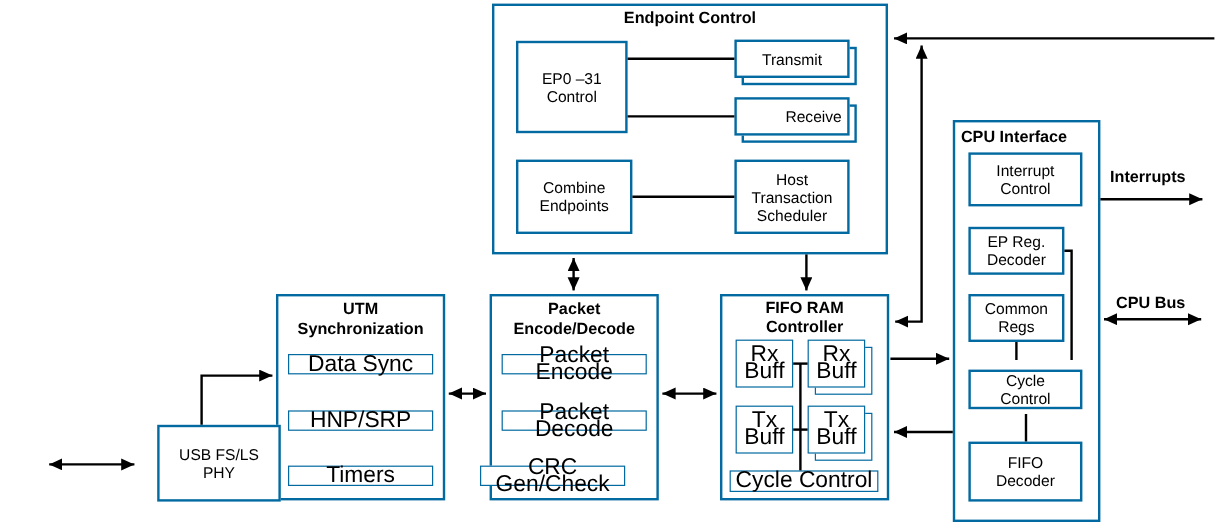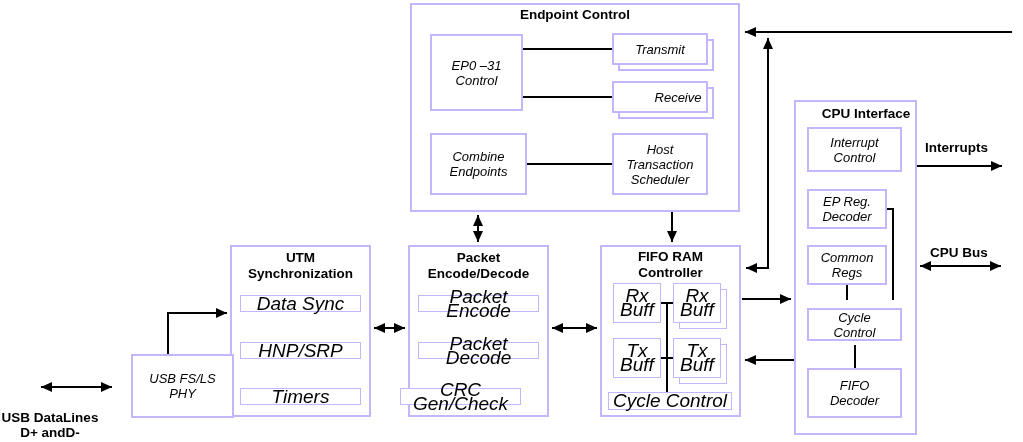--- a/index.html
+++ b/index.html
@@ -7,31 +7,30 @@
   #canvas {
     position:relative;
     width:1023px; height:442px;
     background:#ffffff;
     font-family:"Liberation Sans", sans-serif;
     color:#000;
     overflow:hidden;
   }
   .box {
     position:absolute;
-    border:2px solid #c4b5fd;
+    border:2px solid #0369a1;
     background:#fff;
     display:flex;
     align-items:center;
     justify-content:center;
     text-align:center;
     white-space:pre-line;
     font-size:13px;
     line-height:15px;
     z-index:2;
-    font-style:italic;
   }
   .outer { z-index:1; background:#fff; }
   .thin { border-width:1.5px; font-size:19px; line-height:14px; z-index:3; }
   .shadow { z-index:1; }
   .front { z-index:2; }
   .title {
     position:absolute;
     font-weight:bold;
     font-size:13.5px;
     line-height:16px;
@@ -106,40 +105,38 @@
 
   <div class="box thin front" style="left:613px; top:338px; width:48px; height:40px;">Tx
 Buff</div>
   <div class="box thin shadow" style="left:679px; top:344px; width:48px; height:40px;"></div>
   <div class="box thin front" style="left:673px; top:338px; width:48px; height:40px;">Tx
 Buff</div>
 
   <div class="box thin" style="left:608px; top:392px; width:124px; height:18px;">Cycle Control</div>
 
   <div class="box outer" style="left:794px; top:100px; width:123px; height:335px;"></div>
-  <div class="title" style="left:794px; top:106px; width:102px;margin-left:21px;">CPU Interface</div>
+  <div class="title" style="left:794px; top:106px; width:102px;">CPU Interface</div>
 
   <div class="box" style="left:807px; top:127px; width:95px; height:45px;">Interrupt
 Control</div>
   <div class="box" style="left:807px; top:189px; width:80px; height:40px;">EP Reg.
 Decoder</div>
   <div class="box" style="left:807px; top:245px; width:80px; height:40px;">Common
 Regs</div>
   <div class="box" style="left:807px; top:308px; width:95px; height:33px;">Cycle
 Control</div>
   <div class="box" style="left:807px; top:368px; width:95px; height:50px;">FIFO
 Decoder</div>
 
   <div class="box" style="left:131px; top:354px; width:103px; height:64px;">USB FS/LS
 PHY</div>
 
   <div class="ext-label" style="left:925px; top:140px; width:85px; text-align:left;">Interrupts</div>
   <div class="ext-label" style="left:930px; top:245px; width:80px; text-align:left;">CPU Bus</div>
-  <div class="ext-label" style="left:0px; top:410px; width:100px; text-align:center;">USB DataLines
-D+ andD-</div>
 
   <svg class="wires" viewBox="0 0 1023 442">
     <defs>
       <marker id="ah" markerUnits="userSpaceOnUse" markerWidth="13" markerHeight="12" refX="11" refY="5" orient="auto-start-reverse">
         <path class="head" d="M0,0 L11,5 L0,10 z"></path>
       </marker>
     </defs>
 
     <line x1="523" y1="49" x2="612" y2="49"></line>
     <line x1="523" y1="97" x2="612" y2="97"></line>

